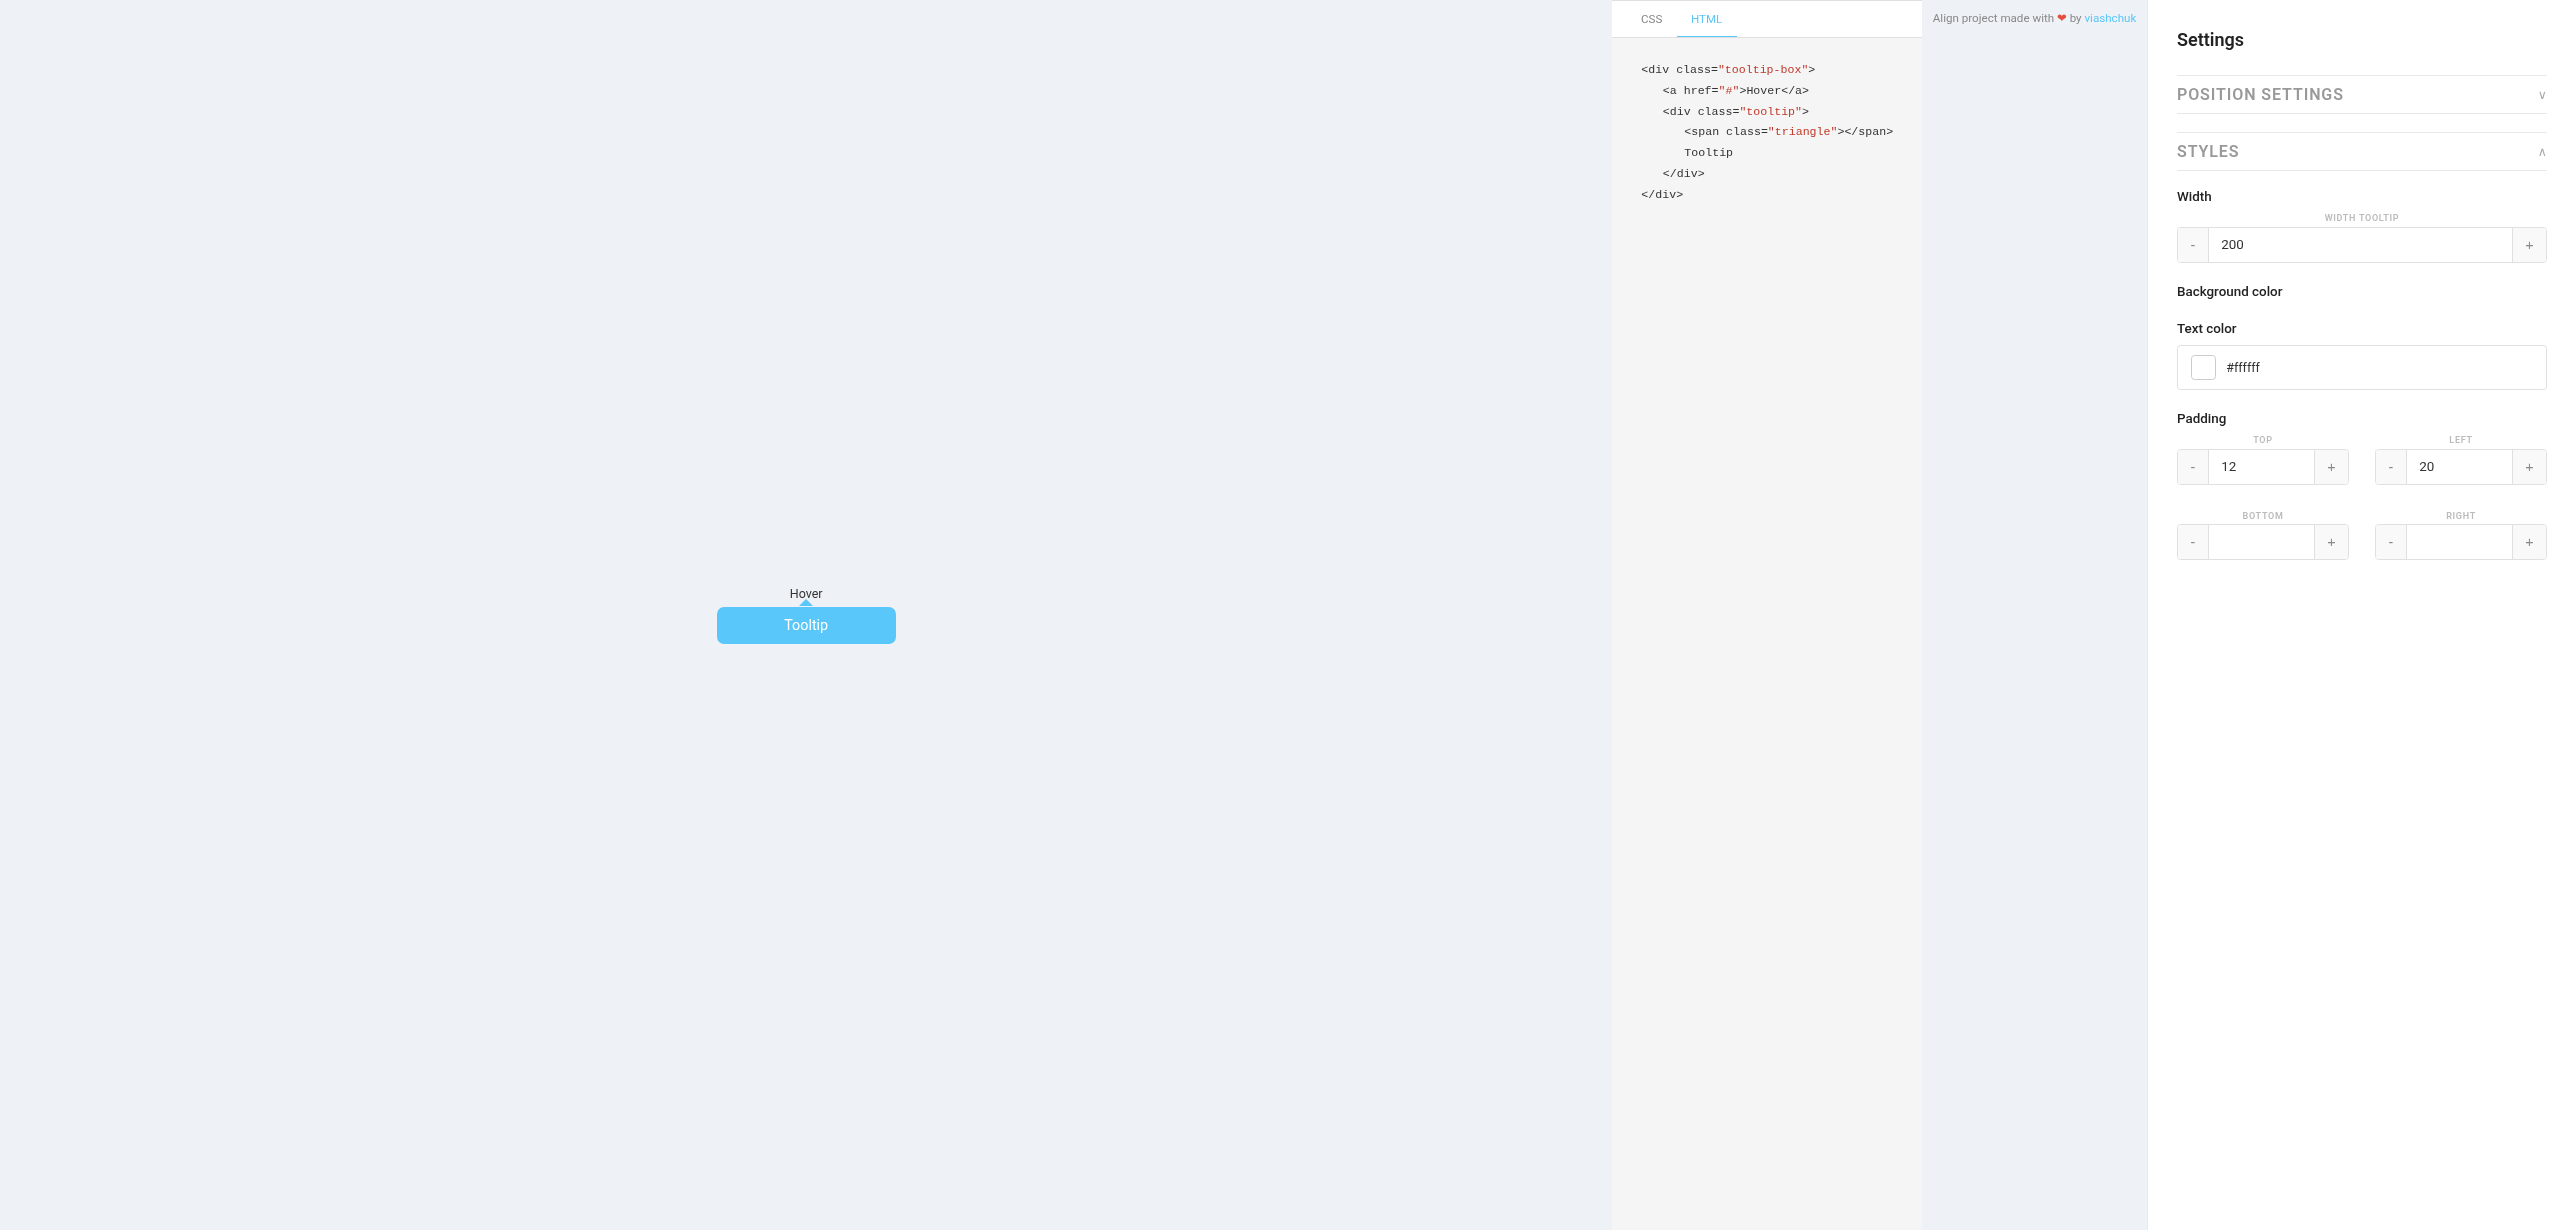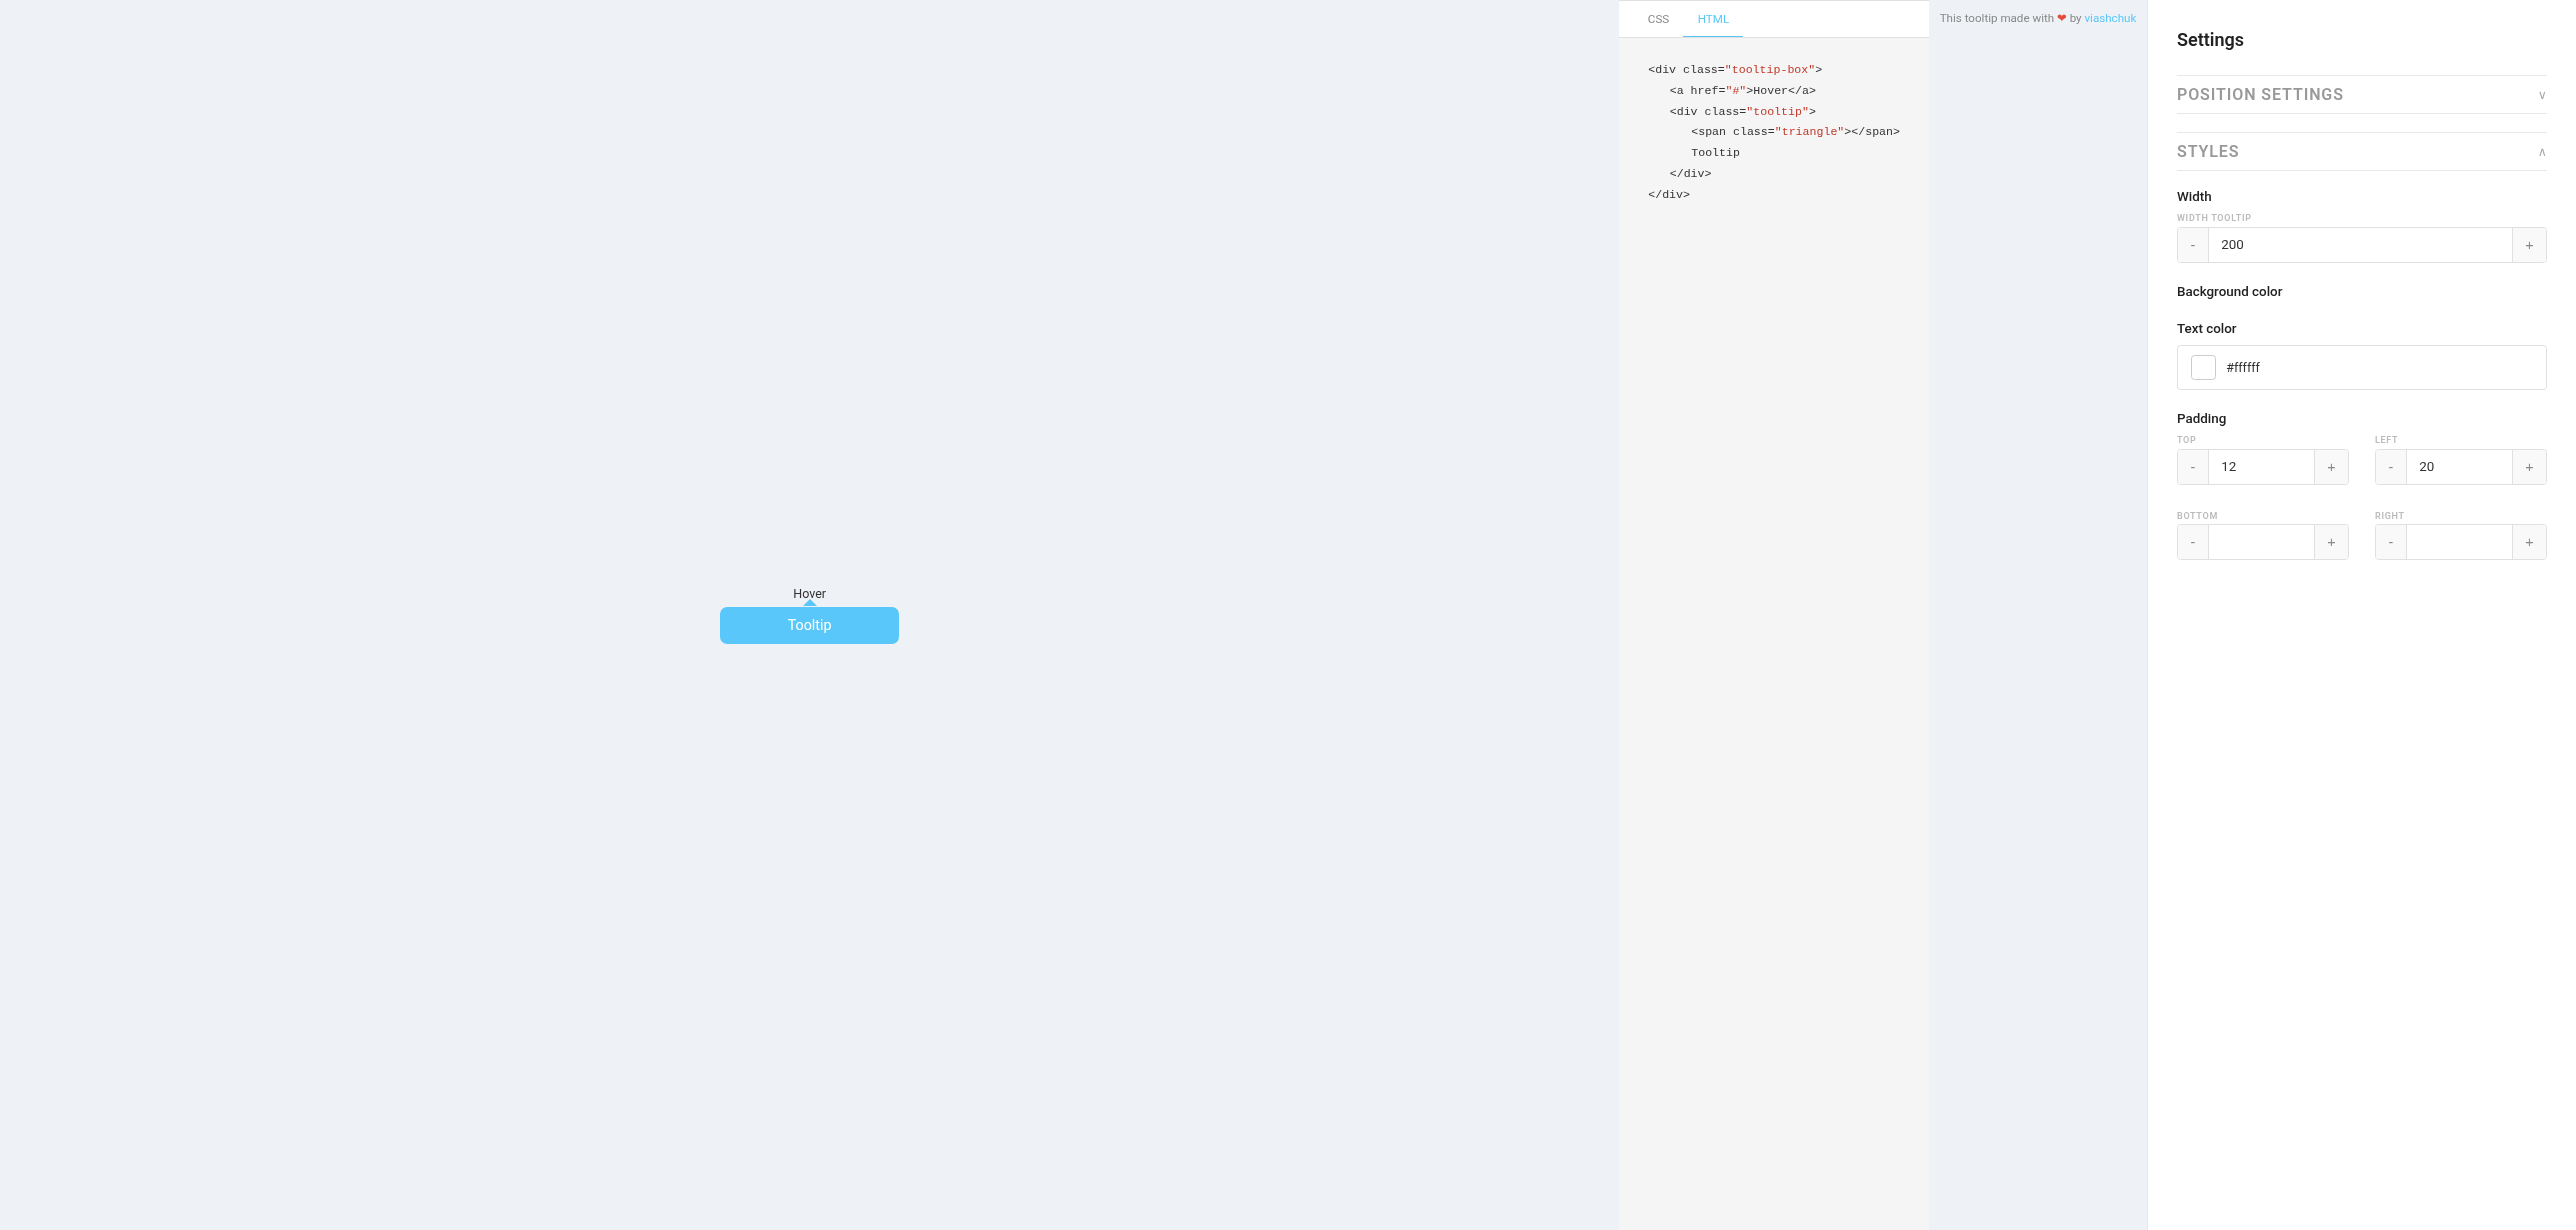--- a/index.html
+++ b/index.html
@@ -164,20 +164,21 @@
       margin-bottom: 9px;
     }
 
     .sub-label {
       font-size: 9px;
       font-weight: 600;
       color: #bbb;
       letter-spacing: 0.7px;
       text-transform: uppercase;
       margin-bottom: 3.6px;
+      text-align: center;
     }
 
     .number-input-row {
       display: flex;
       align-items: center;
       border: 0.9px solid #e0e0e0;
       border-radius: 3.6px;
       overflow: hidden;
     }
 
@@ -308,21 +309,21 @@
       <div class="indent1"><span class="tag">&lt;a href=</span><span class="attr-val">"#"</span><span class="tag">&gt;</span><span class="text-node">Hover</span><span class="tag">&lt;/a&gt;</span></div>
       <div class="indent1"><span class="tag">&lt;div class=</span><span class="attr-val">"tooltip"</span><span class="tag">&gt;</span></div>
       <div class="indent2"><span class="tag">&lt;span class=</span><span class="attr-val">"triangle"</span><span class="tag">&gt;&lt;/span&gt;</span></div>
       <div class="indent2"><span class="text-node">Tooltip</span></div>
       <div class="indent1"><span class="tag">&lt;/div&gt;</span></div>
       <div><span class="tag">&lt;/div&gt;</span></div>
     </div>
   </div>
 
   <div class="footer-bar">
-    <span>This tooltip made with</span>
+    <span>Align project made with</span>
     <span class="heart">❤</span>
     <span>by</span>
     <a href="#">viashchuk</a>
   </div>
 </div>
 
 <div class="settings-panel">
   <h1 class="settings-title">Settings</h1>
 
   <div class="section-header">

